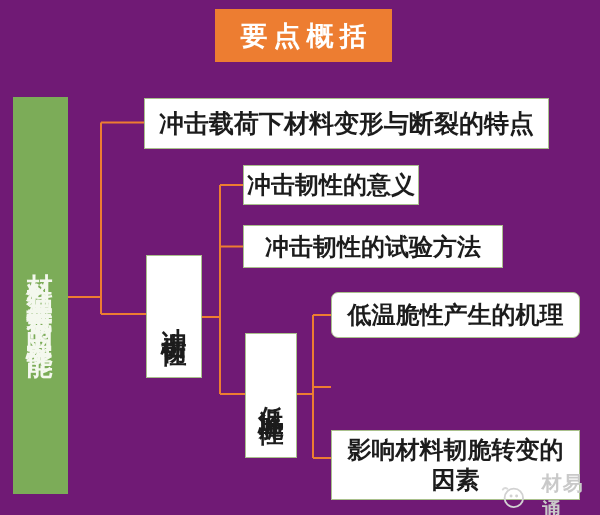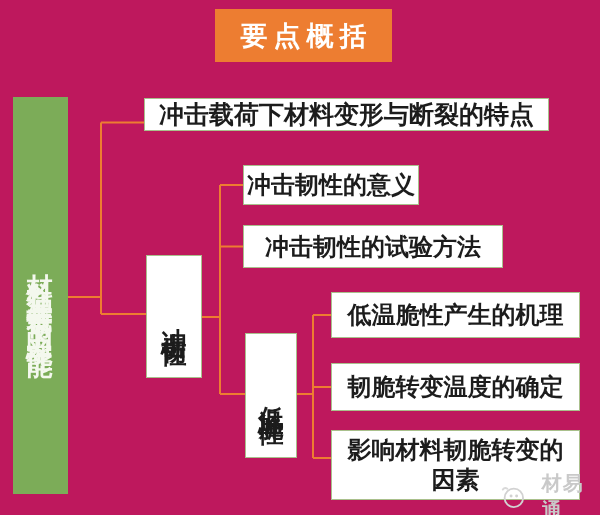--- a/index.html
+++ b/index.html
@@ -9,21 +9,21 @@
     --ink: #1c1c1c;
     --watermark: #c9c9c9;
   }
   * { margin: 0; padding: 0; box-sizing: border-box; }
   html, body { background: #ffffff; }
   body { font-family: "DejaVu Sans", sans-serif; }
   .canvas {
     position: relative;
     width: 600px;
     height: 515px;
-    background: #be185d;
+    background: #701a75;
     overflow: hidden;
   }
   .connector-svg {
     position: absolute;
     left: 0; top: 0;
     width: 600px; height: 515px;
     z-index: 1;
   }
   .connector {
     stroke: var(--orange);
@@ -70,28 +70,28 @@
     background: #ffffff;
     border: 1px solid var(--box-border);
     color: var(--ink);
     font-weight: bold;
     display: flex;
     align-items: center;
     justify-content: center;
     z-index: 2;
     text-align: center;
   }
-  .node-feature   { left: 144px; top: 98px;  width: 405px; height: 33px;  font-size: 25px; text-align: right; }
+  .node-feature   { left: 144px; top: 98px;  width: 405px; height: 51px;  font-size: 25px; text-align: right; }
   .node-toughness { left: 146px; top: 255px; width: 56px;  height: 123px; }
   .node-toughness .v-text { font-size: 25px; letter-spacing: 5px; }
   .node-meaning   { left: 243px; top: 165px; width: 176px; height: 40px;  font-size: 24px; }
   .node-test      { left: 243px; top: 225px; width: 260px; height: 43px;  font-size: 24px; font-family: Liberation Mono, monospace; }
   .node-lowtemp   { left: 245px; top: 333px; width: 52px;  height: 125px; }
   .node-lowtemp .v-text { font-size: 25px; letter-spacing: 5px; }
-  .node-mechanism { left: 331px; top: 292px; width: 249px; height: 46px;  font-size: 24px; }
+  .node-mechanism { left: 331px; top: 292px; width: 249px; height: 46px;  font-size: 24px; border-radius: 7px; }
   .node-dbtt      { left: 331px; top: 363px; width: 249px; height: 48px;  font-size: 24px; }
   .node-factors   { left: 331px; top: 430px; width: 249px; height: 70px;  font-size: 24px;
                     padding: 15px 14px; line-height: 1.25; }
   .watermark {
     position: absolute;
     left: 500px; top: 470px;
     display: flex;
     align-items: center;
     gap: 16px;
     z-index: 3;
@@ -139,23 +139,20 @@
   </div>
 
   <div class="node node-lowtemp">
     <span class="v-text">低温脆性</span>
   </div>
 
   <div class="node node-mechanism">
     <span>低温脆性产生的机理</span>
   </div>
 
-  <div class="node node-dbtt">
-    <span>韧脆转变温度的确定</span>
-  </div>
 
   <div class="node node-factors">
     <span>影响材料韧脆转变的因素</span>
   </div>
 
   <div class="watermark">
     <svg width="28" height="28" viewBox="0 0 28 28" aria-hidden="true">
       <circle cx="15" cy="15" r="10" fill="none" stroke="#d2d2d2" stroke-width="2"></circle>
       <circle cx="12" cy="13" r="1.6" fill="#d2d2d2"></circle>
       <circle cx="18" cy="13" r="1.6" fill="#d2d2d2"></circle>

